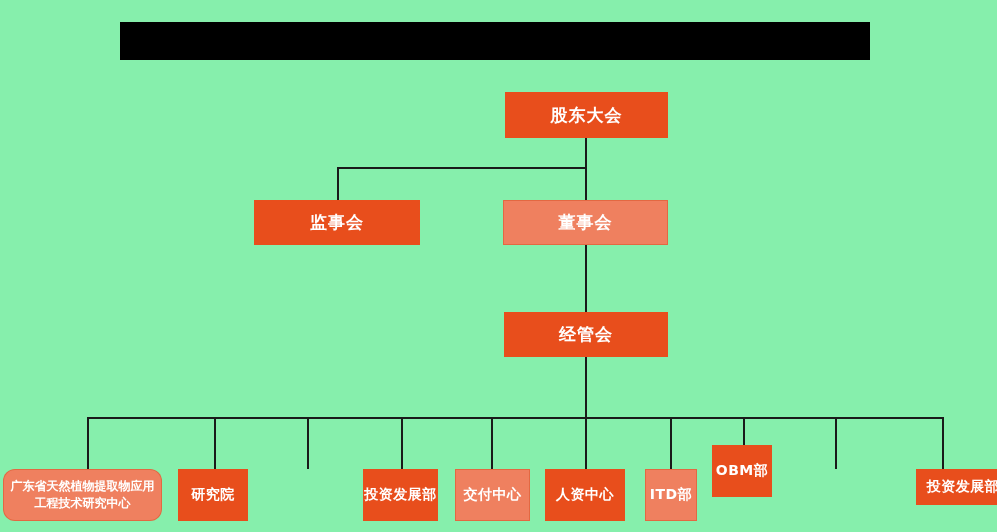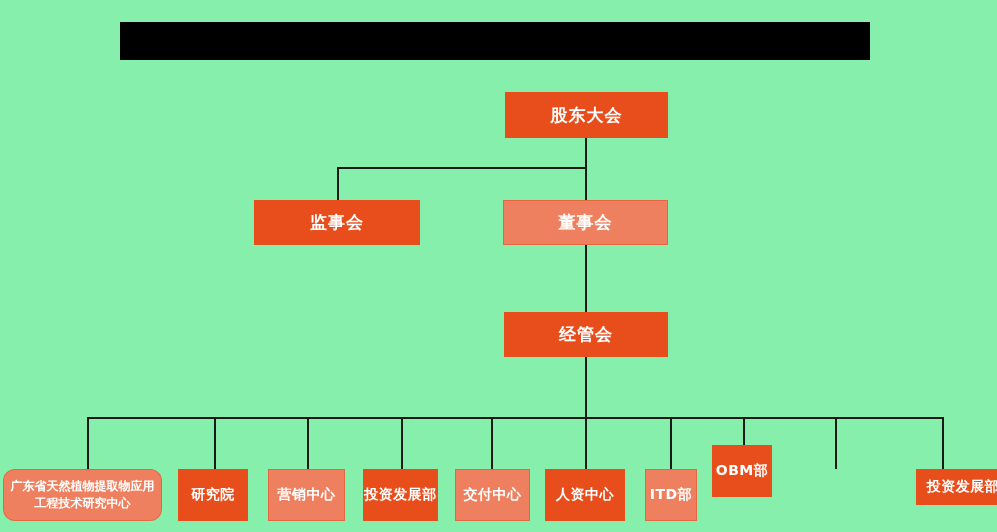--- a/index.html
+++ b/index.html
@@ -88,23 +88,20 @@
   <div class="node" style="left:504px; top:312px; width:164px; height:45px;" data-variant="primary">
     <span>经管会</span>
   </div>
 
   <div class="node tiny" style="left:3px; top:469px; width:159px; height:52px;border-radius:12px;" data-variant="secondary">
     <span>广东省天然植物提取物应用工程技术研究中心</span>
   </div>
   <div class="node small" style="left:178px; top:469px; width:70px; height:52px;" data-variant="primary">
     <span>研究院</span>
   </div>
-  <div class="node small" style="left:268px; top:469px; width:77px; height:52px;" data-variant="secondary">
-    <span>营销中心</span>
-  </div>
   <div class="node small" style="left:363px; top:469px; width:75px; height:52px;" data-variant="primary">
     <span>投资发展部</span>
   </div>
   <div class="node small" style="left:455px; top:469px; width:75px; height:52px;" data-variant="secondary">
     <span>交付中心</span>
   </div>
   <div class="node small" style="left:545px; top:469px; width:80px; height:52px;" data-variant="primary">
     <span>人资中心</span>
   </div>
   <div class="node small" style="left:645px; top:469px; width:52px; height:52px;" data-variant="secondary">

